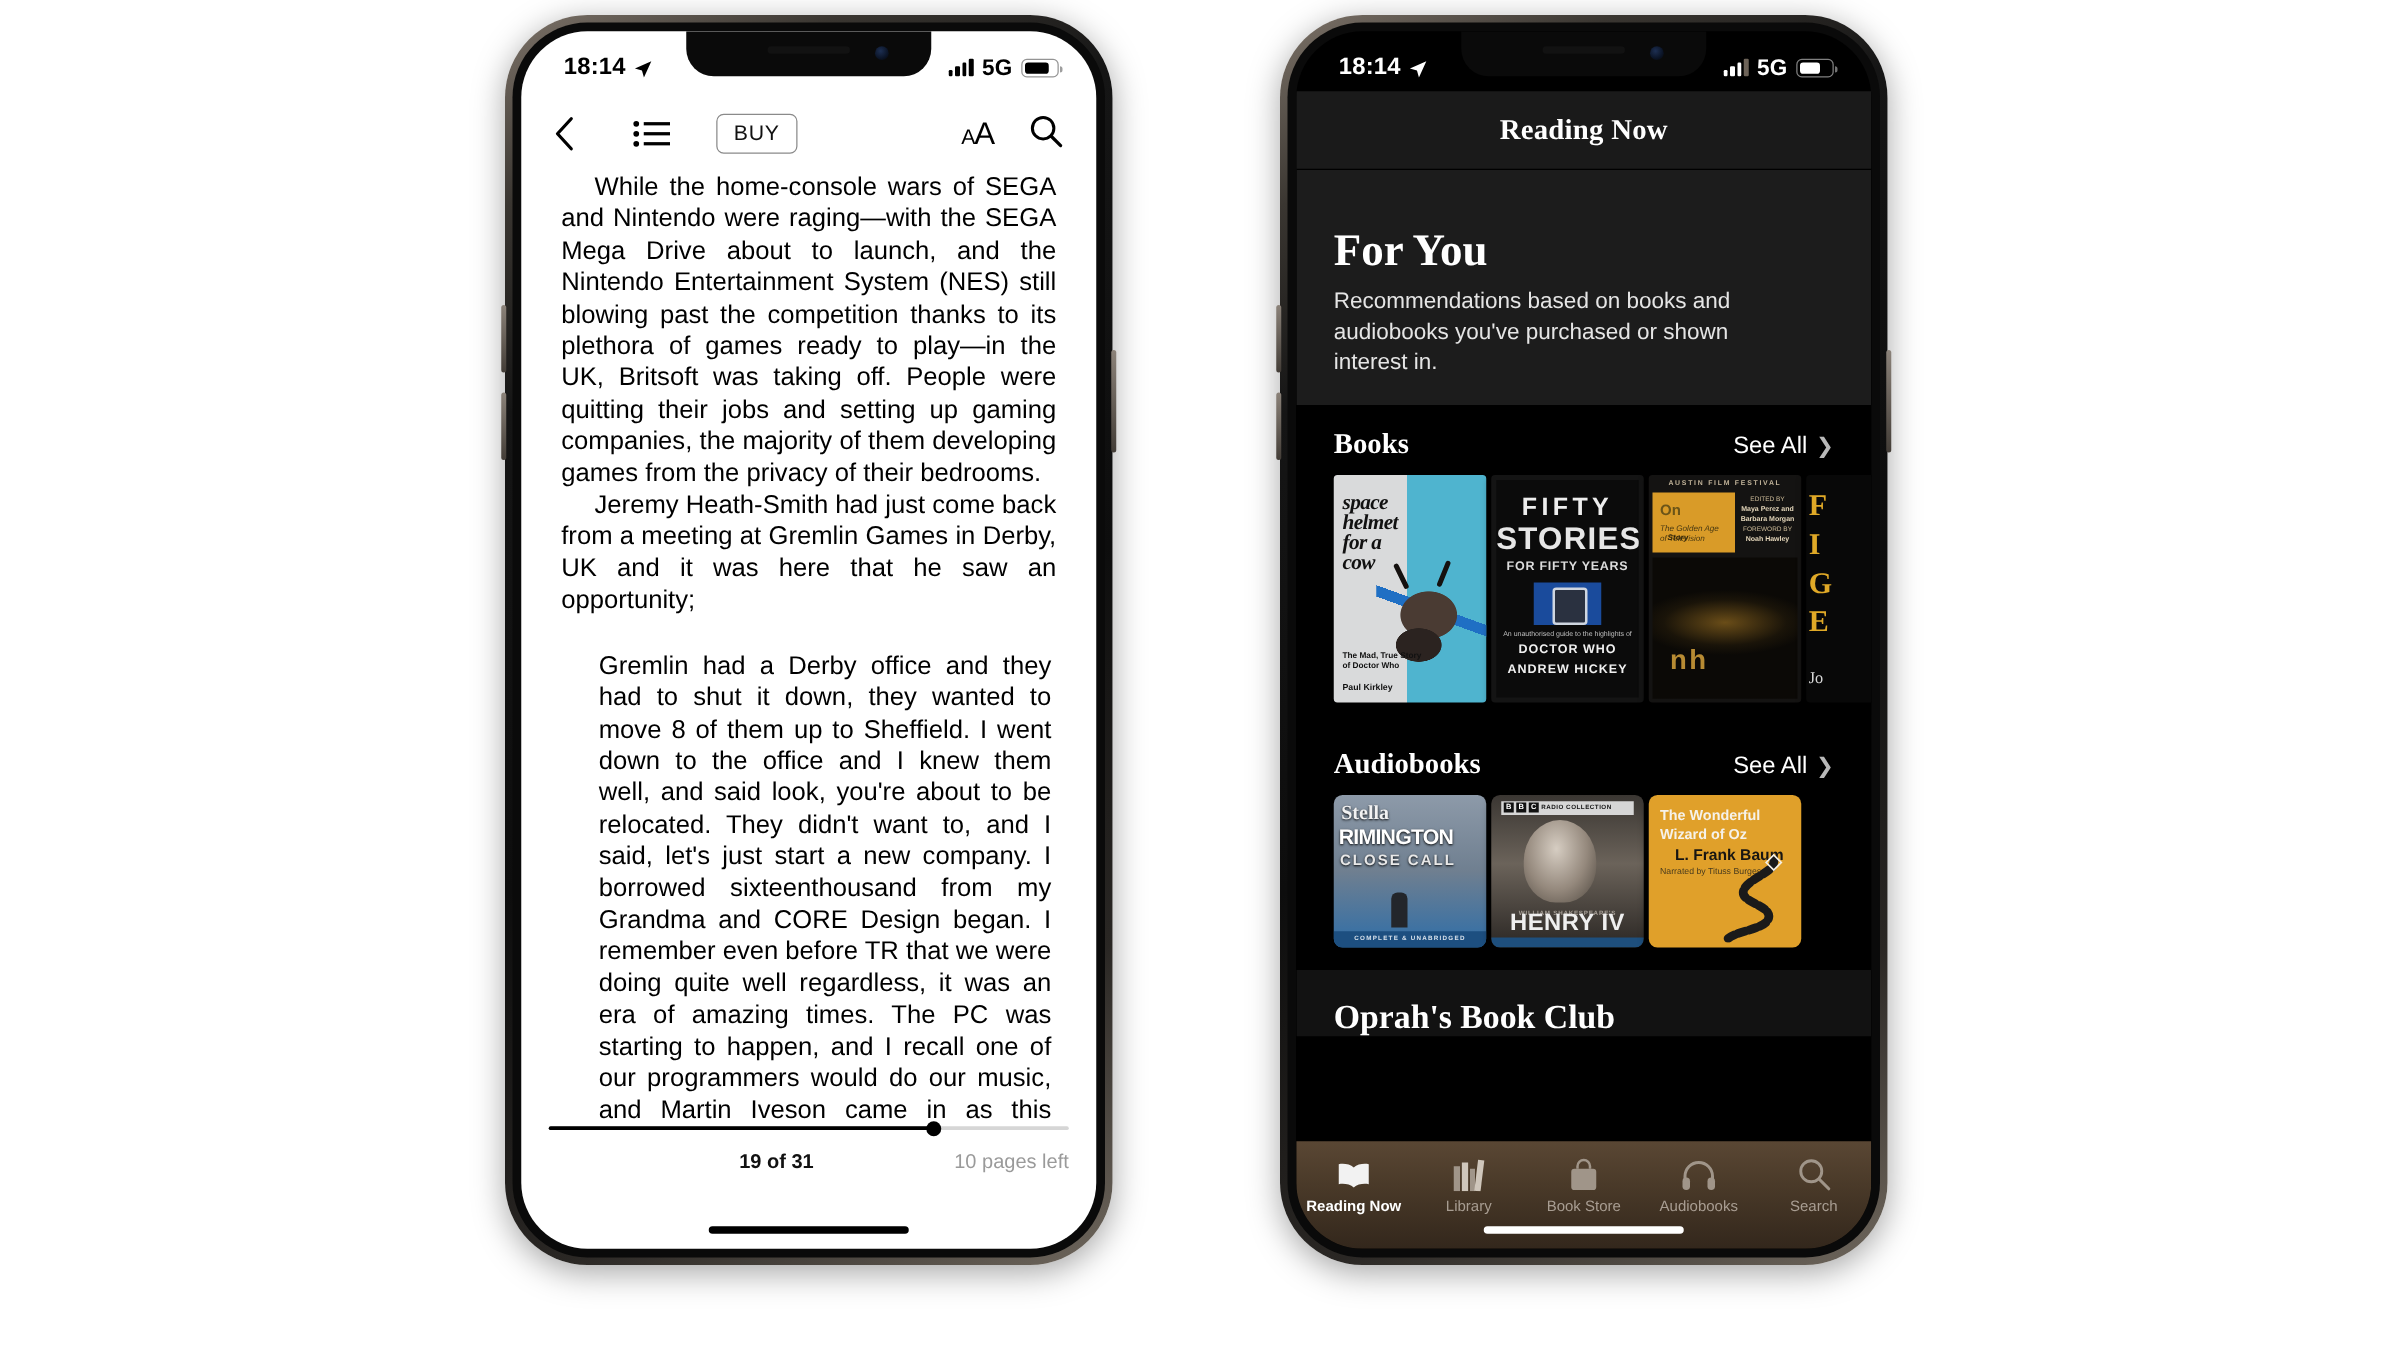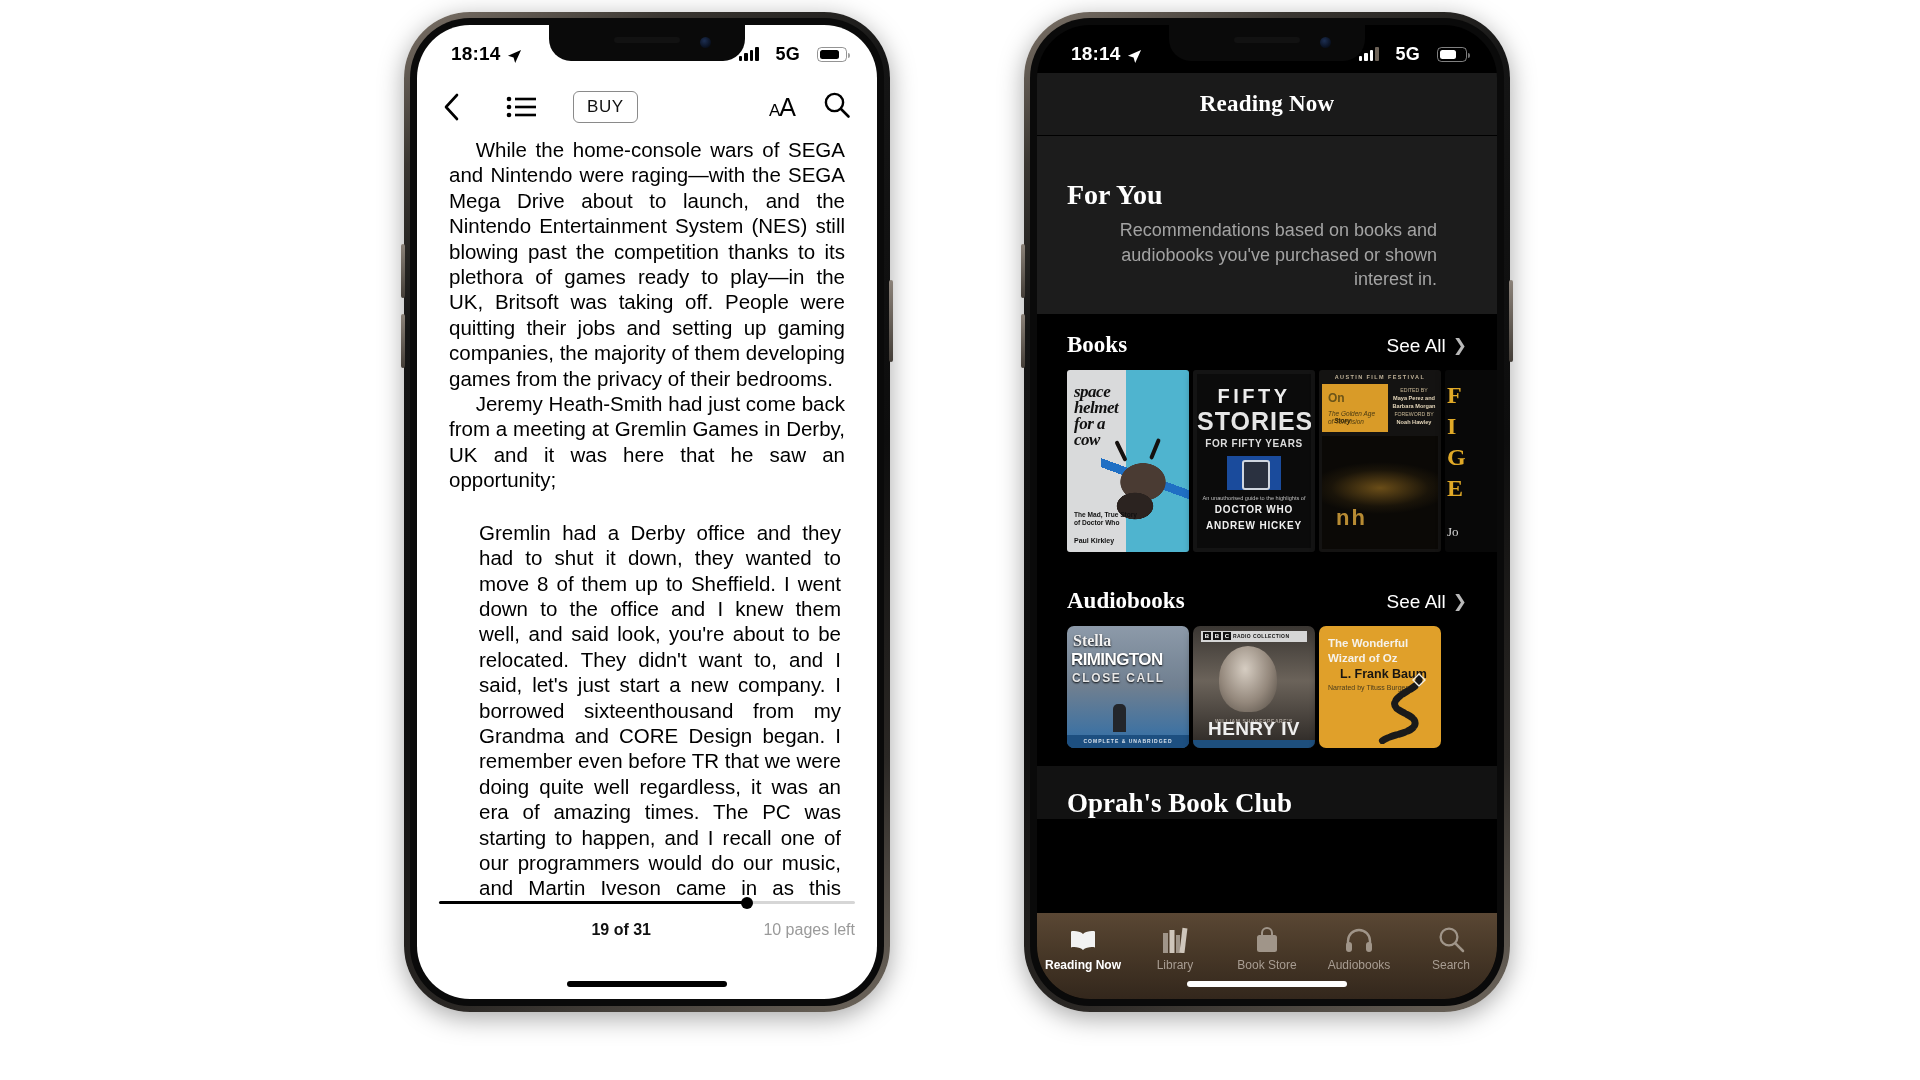--- a/index.html
+++ b/index.html
@@ -53,21 +53,21 @@
   }
 
   
   .statusbar{
     position:absolute;top:0;left:0;right:0;height:48px;z-index:30;
     display:flex;align-items:center;justify-content:space-between;
     padding:10px 30px 0 34px;box-sizing:border-box;
     font-size:19px;font-weight:bold;letter-spacing:.2px;
   }
   .sb-left{display:flex;align-items:center;gap:6px;}
-  .sb-right{display:flex;align-items:center;gap:17px;}
+  .sb-right{display:flex;align-items:center;gap:7px;}
   .loc-arrow{display:inline-block;width:15px;height:15px;}
   .bars{display:flex;align-items:flex-end;gap:2px;height:14px;}
   .bars i{display:block;width:3.5px;border-radius:1px;}
   .bars i:nth-child(1){height:5px}
   .bars i:nth-child(2){height:8px}
   .bars i:nth-child(3){height:11px}
   .bars i:nth-child(4){height:14px}
   .net{font-size:18px;font-weight:bold;}
   .batt{position:relative;width:30px;height:15px;border-radius:4.5px;box-sizing:border-box;}
   .batt .fill{position:absolute;left:2px;top:2px;bottom:2px;border-radius:2.5px;}
@@ -157,24 +157,24 @@
   }
   .books-scroll{
     position:absolute;top:110px;left:0;right:0;bottom:0;overflow:hidden;background:#000;
   }
   .foryou-card{
     background:#1c1c1c;
     padding:44px 30px 22px 30px;
   }
   .foryou-title{
     font-family:"Liberation Serif", serif;font-weight:bold;color:#fff;
-    font-size:28px;margin:0 0 7px 0;
+    font-size:36px;margin:0 0 7px 0;
   }
   .foryou-sub{
-    color:#a3a3a3;font-size:18px;line-height:24.5px;margin:0;max-width:370px;text-align:right;
+    color:#e5e5e5;font-size:18px;line-height:24.5px;margin:0;max-width:370px;
   }
   .sec-head{
     display:flex;align-items:baseline;justify-content:space-between;
     padding:18px 30px 12px 30px;
   }
   .sec-title{
     font-family:"Liberation Serif", serif;font-weight:bold;color:#fff;font-size:23px;
   }
   .see-all{color:#fff;font-size:19px;display:flex;align-items:center;gap:7px;cursor:pointer;}
   .see-all .chev{font-size:17px;color:#b9b9b9;}

